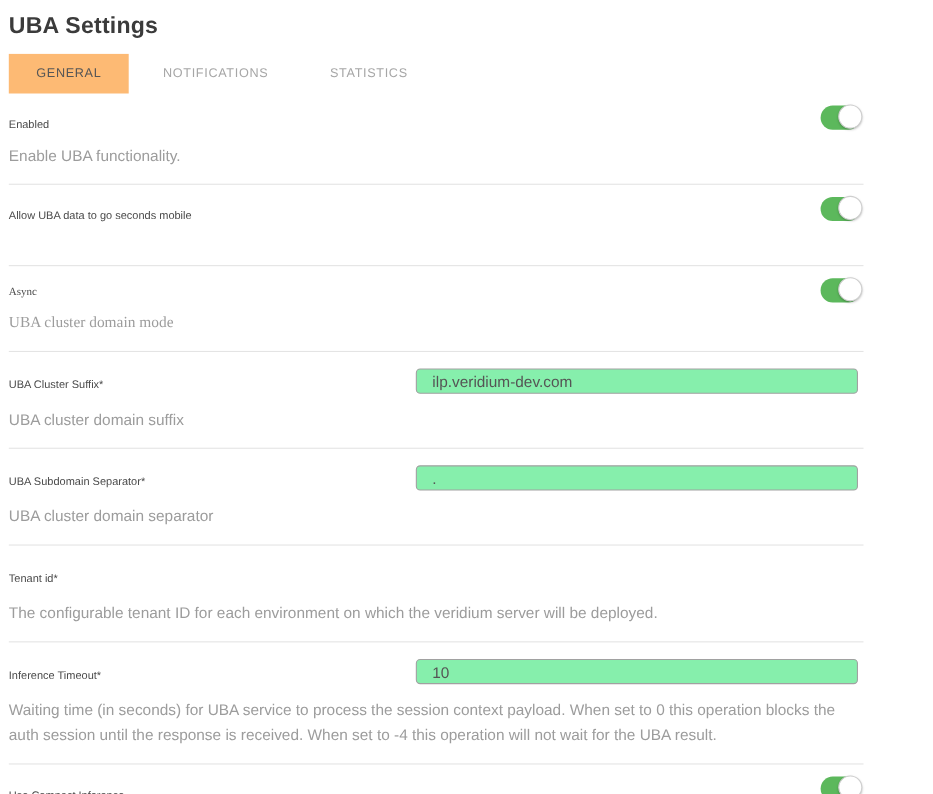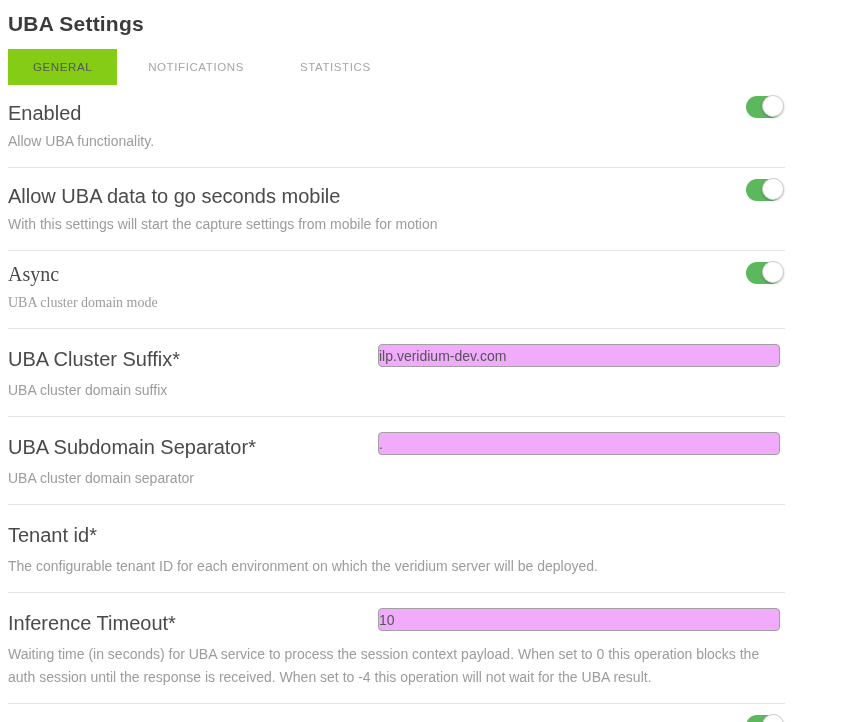--- a/index.html
+++ b/index.html
@@ -15,32 +15,32 @@
     font-size: 21px; font-weight: bold; color: #3b3b3b;
     padding: 12px 0 13px 0; letter-spacing: 0.2px;
   }
 
   .tabs { display: flex; }
   .tab {
     font-size: 11.5px; letter-spacing: 0.6px; color: #a6a6a6;
     padding: 12px 25px; margin-right: 6px; text-align: center;
     cursor: pointer; white-space: nowrap;
   }
-  .tab.active { background: #84cc16; color: #565656; }
+  .tab.active { background: #fdba74; color: #565656; }
 
   .row {
     position: relative;
     border-bottom: 1px solid #e4e4e4;
     padding: 18px 0 14px 0;
     min-height: 74px;
   }
   .row:last-child { border-bottom: none; }
   .row.compact { padding-top: 13px; font-family: Liberation Serif, serif; }
   .row .title {
-    font-size: 20px; color: #4a4a4a; line-height: 21px; margin-bottom: 6px;
+    font-size: 10px; color: #4a4a4a; line-height: 21px; margin-bottom: 6px;
   }
   .row .desc {
     font-size: 14px; color: #9c9c9c; line-height: 23px;
   }
 
   .toggle {
     position: absolute; right: 3px; top: 11px;
     width: 36px; height: 22px; border-radius: 11px;
     background: #5cb85c; cursor: pointer; display: block;
   }
@@ -48,51 +48,50 @@
     position: absolute; right: -2px; top: -1px;
     width: 22px; height: 22px; border-radius: 50%;
     background: #ffffff; border: 1px solid #cfcfcf;
     box-shadow: 0 1px 2px rgba(0,0,0,0.25);
   }
 
   .text-input {
     position: absolute; left: 370px; top: 15px;
     width: 402px; height: 23px;
     border: 1px solid #a1a1a1; border-radius: 4px;
-    padding: 0 0; font-size: 14px; color: #555555;
+    padding: 0 14px; font-size: 14px; color: #555555;
     font-family: "Liberation Sans", "DejaVu Sans", sans-serif;
-    background: #f0abfc; outline: none;
+    background: #86efac; outline: none;
   }
   .input-row { padding-top: 20px; }
   .input-row .title { margin-bottom: 9px; }
 </style>
 </head>
 <body>
 
 <div class="container">
 
   <div class="page-title">UBA Settings</div>
 
   <div class="tabs">
     <div class="tab active">GENERAL</div>
     <div class="tab">NOTIFICATIONS</div>
     <div class="tab">STATISTICS</div>
   </div>
 
   <div class="row">
     <div class="title">Enabled</div>
-    <div class="desc">Allow UBA functionality.</div>
+    <div class="desc">Enable UBA functionality.</div>
     <span class="toggle">
         <span class="knob"></span>
       </span>
   </div>
 
   <div class="row">
     <div class="title">Allow UBA data to go seconds mobile</div>
-    <div class="desc">With this settings will start the capture settings from mobile for motion</div>
     <span class="toggle">
         <span class="knob"></span>
       </span>
   </div>
 
   <div class="row compact">
     <div class="title">Async</div>
     <div class="desc">UBA cluster domain mode</div>
     <span class="toggle">
         <span class="knob"></span>

